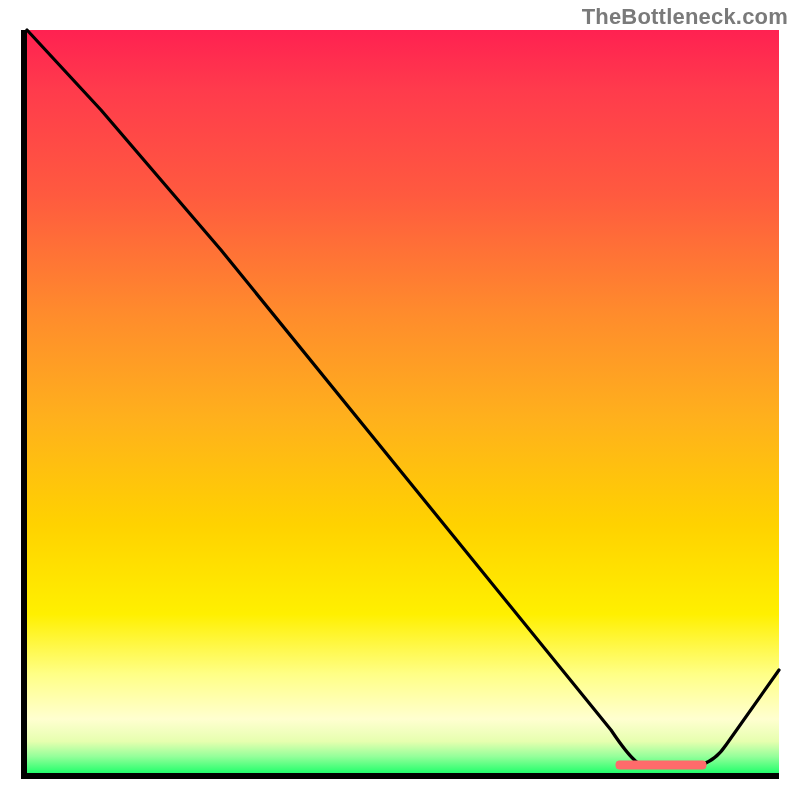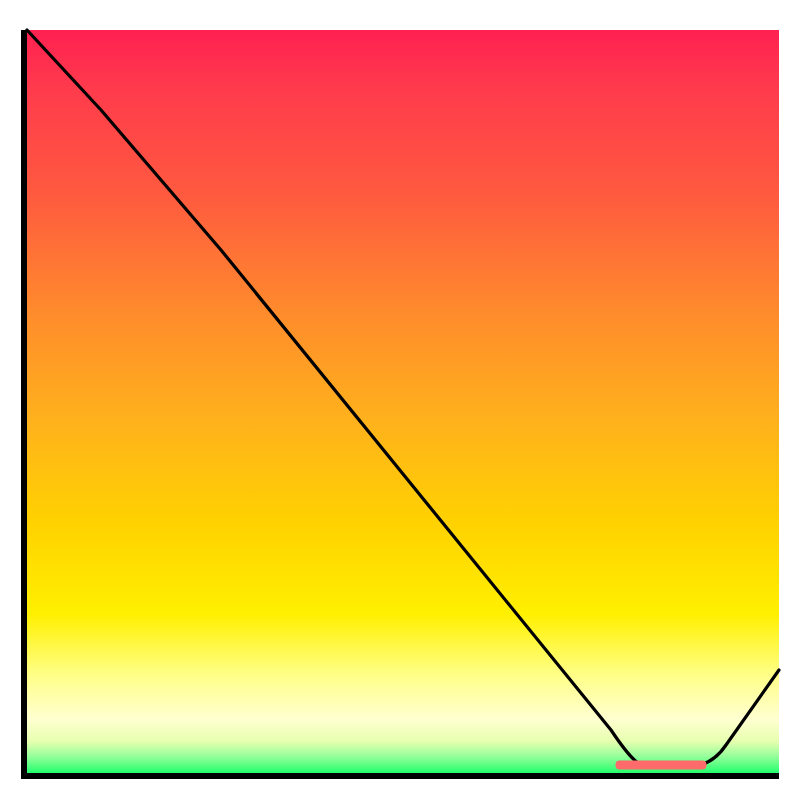--- a/index.html
+++ b/index.html
@@ -74,20 +74,21 @@
   }
   .curve .minimum-marker {
     fill: #ff6b6b;
     stroke: #ff6b6b;
   }
 </style>
 </head>
 <body>
 <div class="wrap">
 
+  <div class="attribution">TheBottleneck.com</div>
 
   <div class="plot">
 
     <svg class="curve" viewBox="0 0 758 749" preserveAspectRatio="none">
 
       <path d="M 6 0
                L 80 80
                Q 170 185 200 220
                L 590 700
                Q 610 730 620 735

